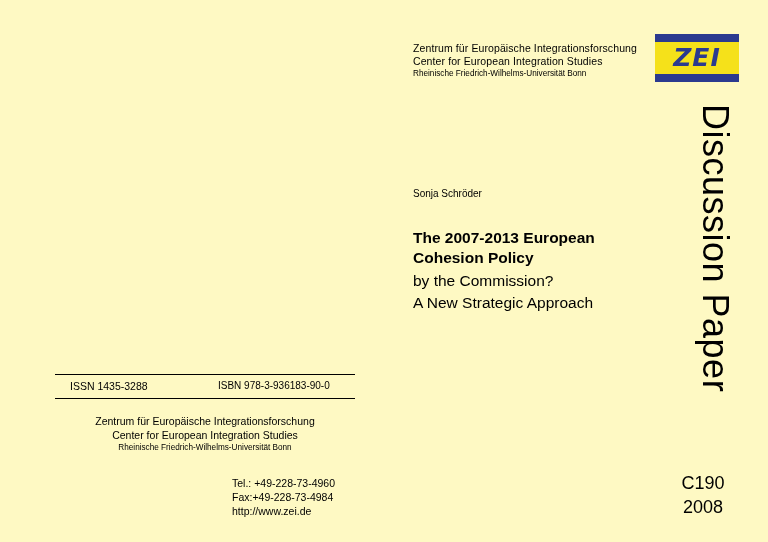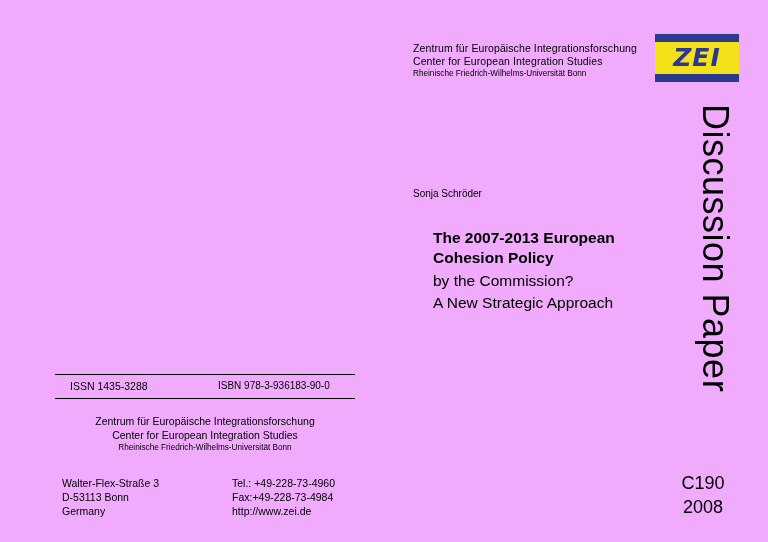--- a/index.html
+++ b/index.html
@@ -14,21 +14,21 @@
     color: #000000;
     position: relative;
     overflow: hidden;
   }
 
   .page {
     position: absolute;
     left: 0; top: 0;
     width: 768px;
     height: 542px;
-    background: #f0abfc;
+    background: #fef9c3;
   }
 
   
   .institute {
     position: absolute;
     left: 413px;
     top: 42px;
     width: 240px;
     line-height: 1.25;
   }
@@ -116,21 +116,20 @@
     position: absolute;
     left: 413px;
     top: 188px;
     font-size: 10px;
   }
   .title-block {
     position: absolute;
     left: 413px;
     top: 228px;
     width: 250px;
-    margin-left: 20px;
   }
   .title-main {
     font-size: 15.5px;
     font-weight: bold;
     line-height: 1.32;
   }
   .title-sub {
     font-size: 15.5px;
     font-weight: normal;
     line-height: 1.32;
@@ -241,25 +240,20 @@
 
   <div class="issn">ISSN 1435-3288</div>
   <div class="isbn">ISBN 978-3-936183-90-0</div>
 
   <div class="center-block">
     <div class="cl1">Zentrum für Europäische Integrationsforschung</div>
     <div class="cl2">Center for European Integration Studies</div>
     <div class="cl3">Rheinische Friedrich-Wilhelms-Universität Bonn</div>
   </div>
 
-  <div class="addr">
-    <div>Walter-Flex-Straße 3</div>
-    <div>D-53113 Bonn</div>
-    <div>Germany</div>
-  </div>
 
   <div class="contact">
     <div>Tel.: +49-228-73-4960</div>
     <div>Fax:+49-228-73-4984</div>
     <div>http://www.zei.de</div>
   </div>
 
   <div class="code">
     <div>C190</div>
     <div>2008</div>

